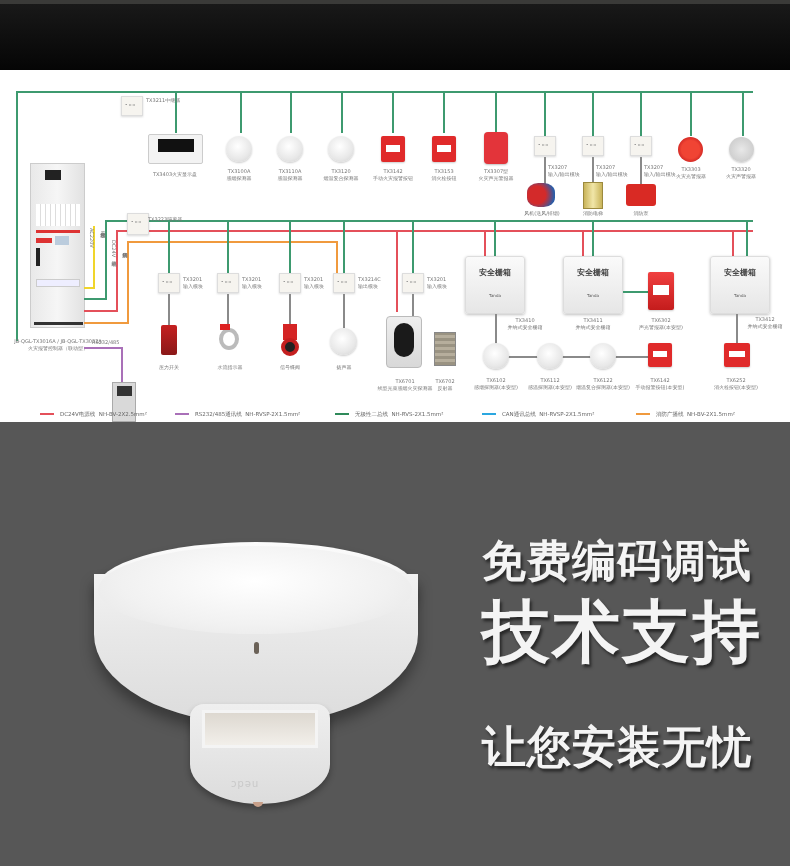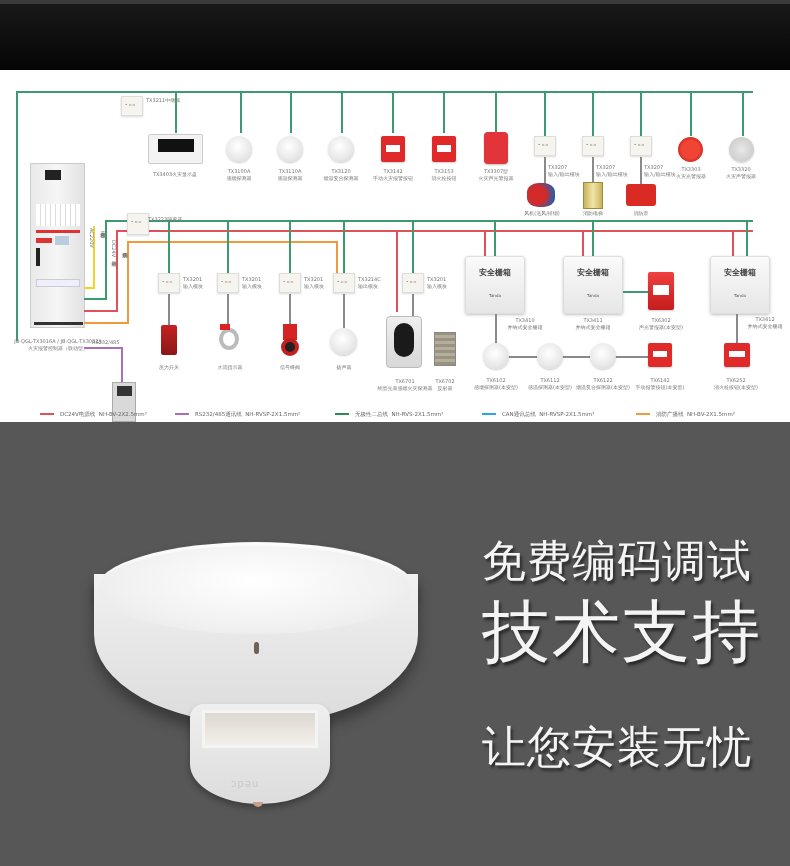--- a/index.html
+++ b/index.html
@@ -21,21 +21,21 @@
 .det{position:absolute;border-radius:50%;background:radial-gradient(circle at 45% 40%,#fff,#e8e8e8 60%,#cfcfcf);box-shadow:0 1px 2px rgba(0,0,0,.2);}
 .redbox{position:absolute;background:#e02a2a;border-radius:2px;box-shadow:0 1px 2px rgba(0,0,0,.2);}
 .redbox::after{content:"";position:absolute;left:20%;top:35%;width:60%;height:25%;background:#fff;}
 .safebox{position:absolute;width:60px;height:58px;background:linear-gradient(#fafafa,#e6e6e6);border:1px solid #ddd;border-radius:3px;box-shadow:0 1px 3px rgba(0,0,0,.25);}
 .safebox .t{position:absolute;top:10px;width:100%;text-align:center;font-size:8px;font-weight:bold;color:#444;}
 .safebox .b{position:absolute;top:36px;width:100%;text-align:center;font-size:4px;color:#555;}
 .cabinet{position:absolute;left:30px;top:93px;width:55px;height:165px;background:linear-gradient(90deg,#e9e9e9,#f6f6f6,#e2e2e2);border:1px solid #ccc;}
 .legend{position:absolute;top:339px;height:10px;font-size:5.5px;color:#666;white-space:nowrap;display:flex;align-items:center;}
 .legend .sw{display:inline-block;width:14px;height:2px;margin-right:6px;}
 .lower{position:absolute;left:0;top:422px;width:790px;height:444px;background:#575757;}
-.slogan{position:absolute;color:#f4f4f4;font-weight:normal;text-shadow:2px 3px 3px rgba(0,0,0,.55);white-space:nowrap;}
+.slogan{position:absolute;color:#f4f4f4;font-weight:bold;text-shadow:2px 3px 3px rgba(0,0,0,.55);white-space:nowrap;}
 </style>
 </head>
 <body>
 
 <div class="banner">
   <div class="banner-strip"></div>
 </div>
 
 <div class="diagram">
 

